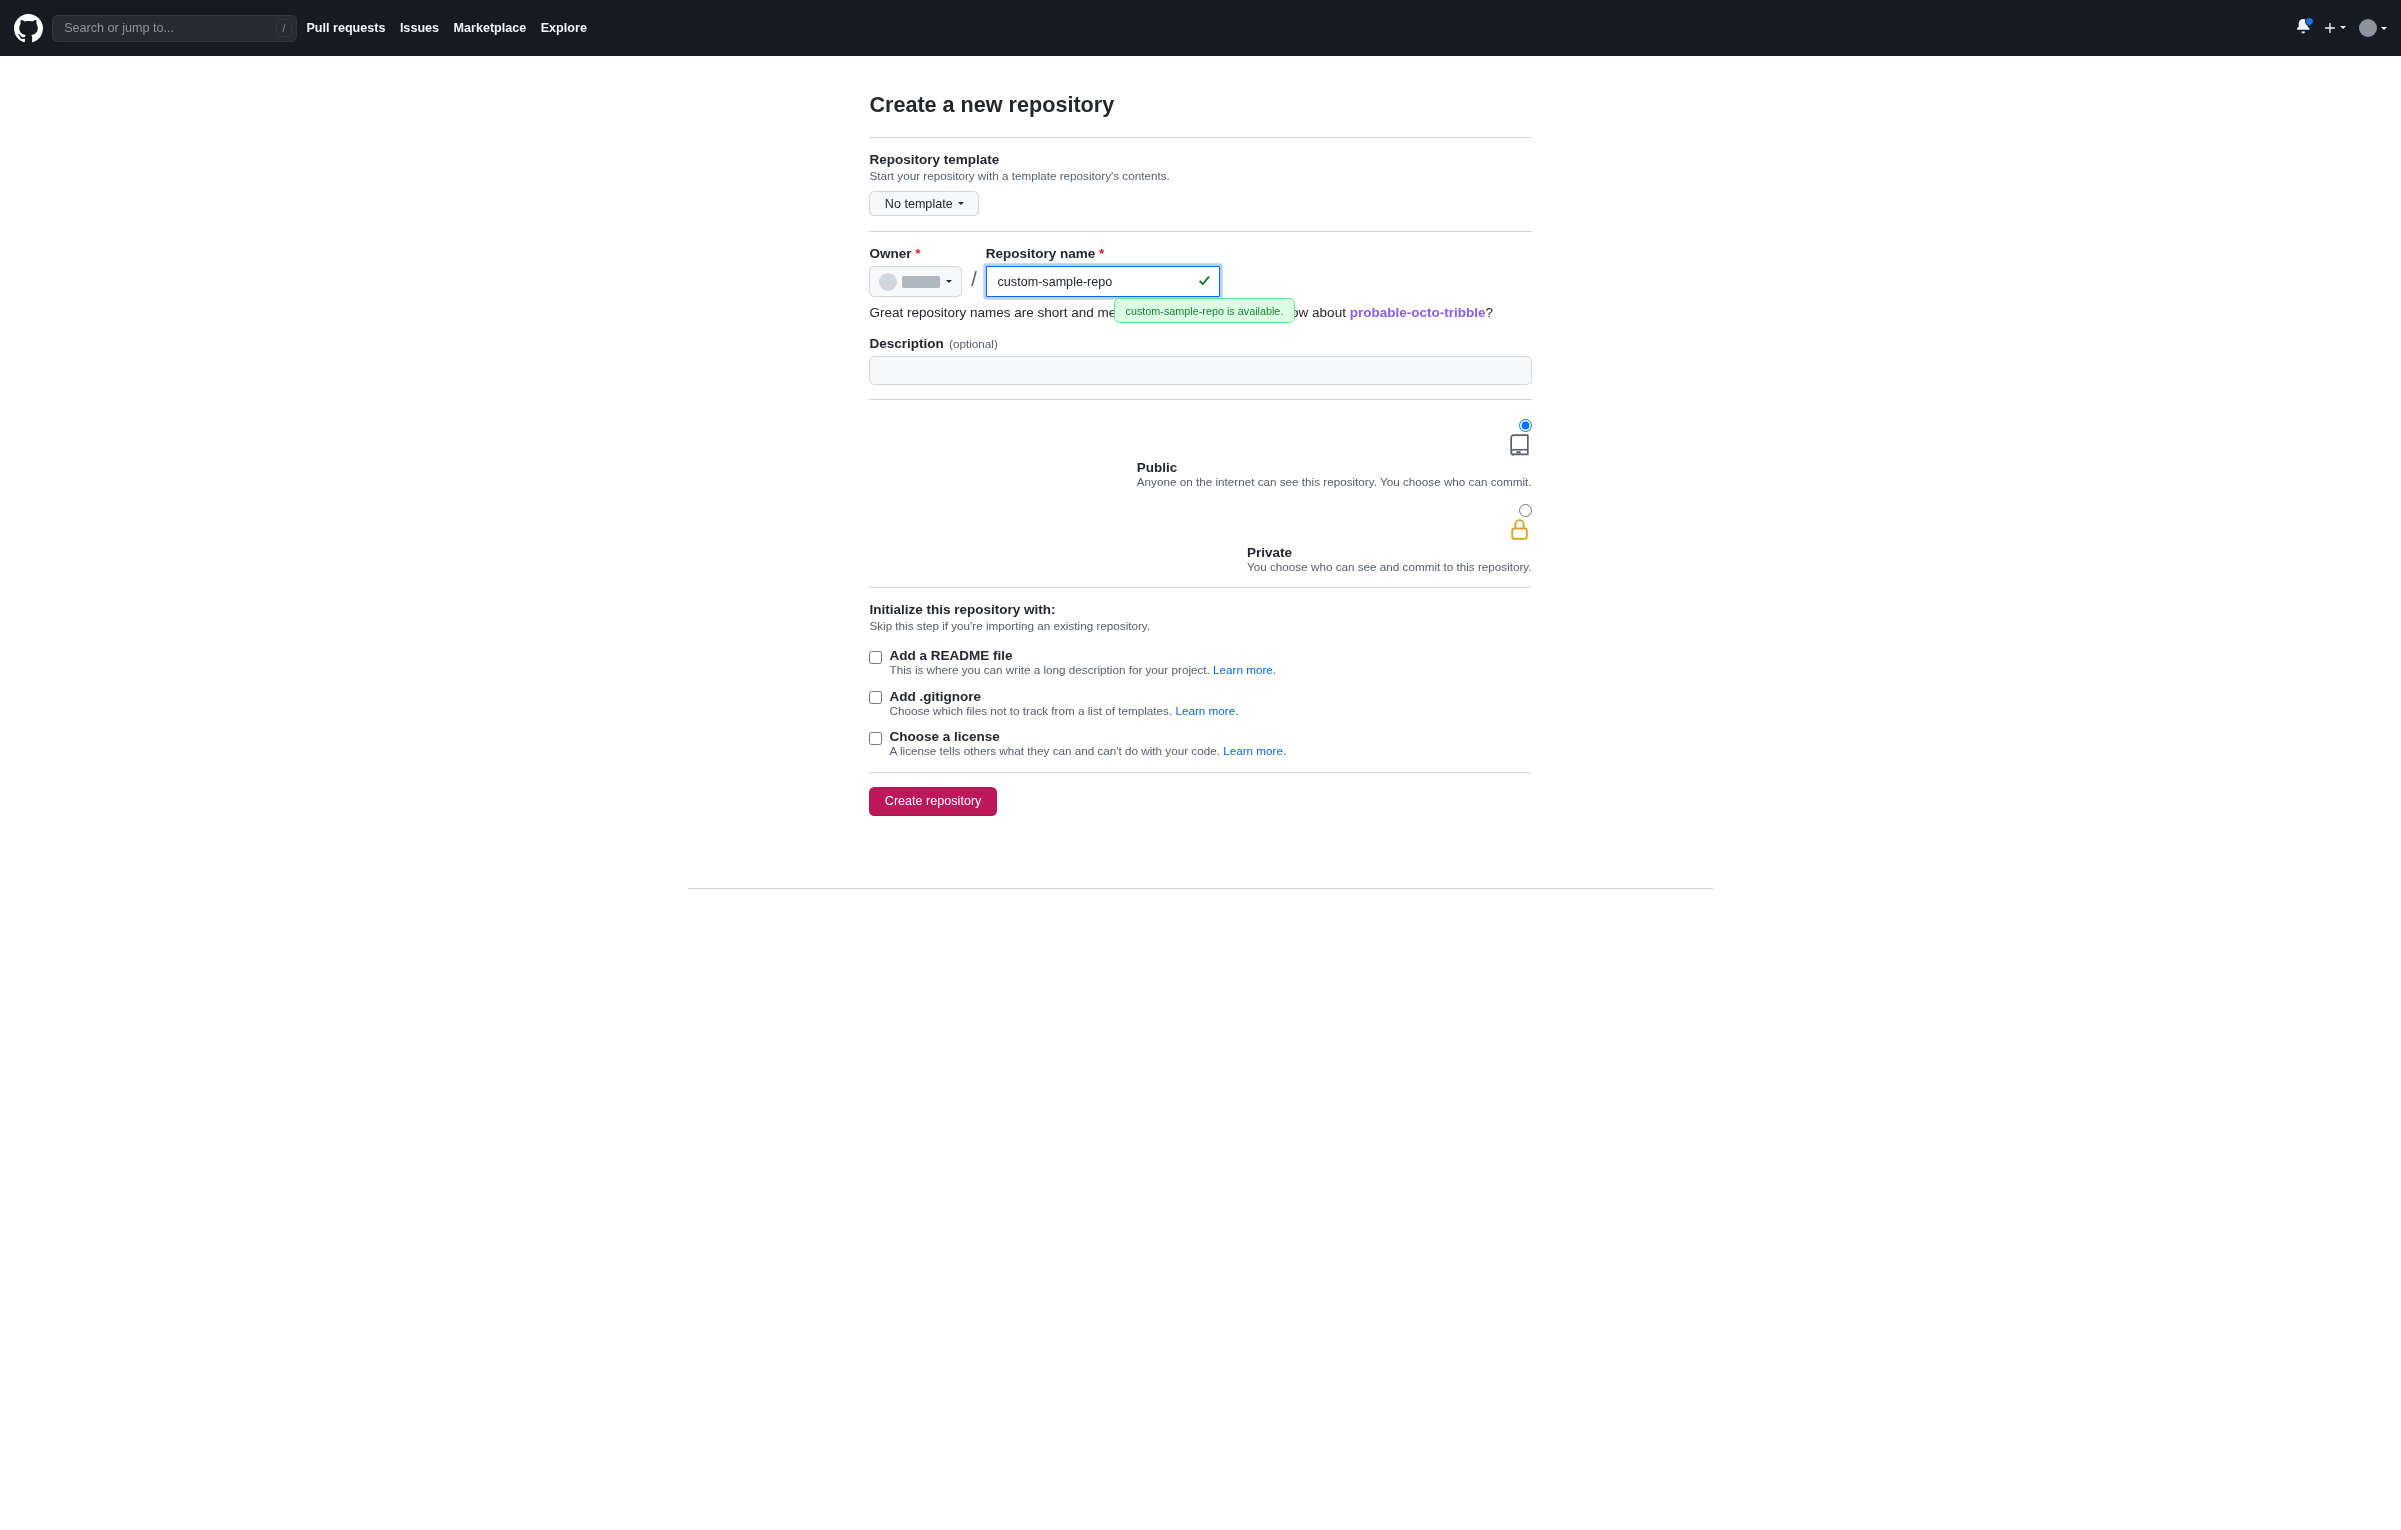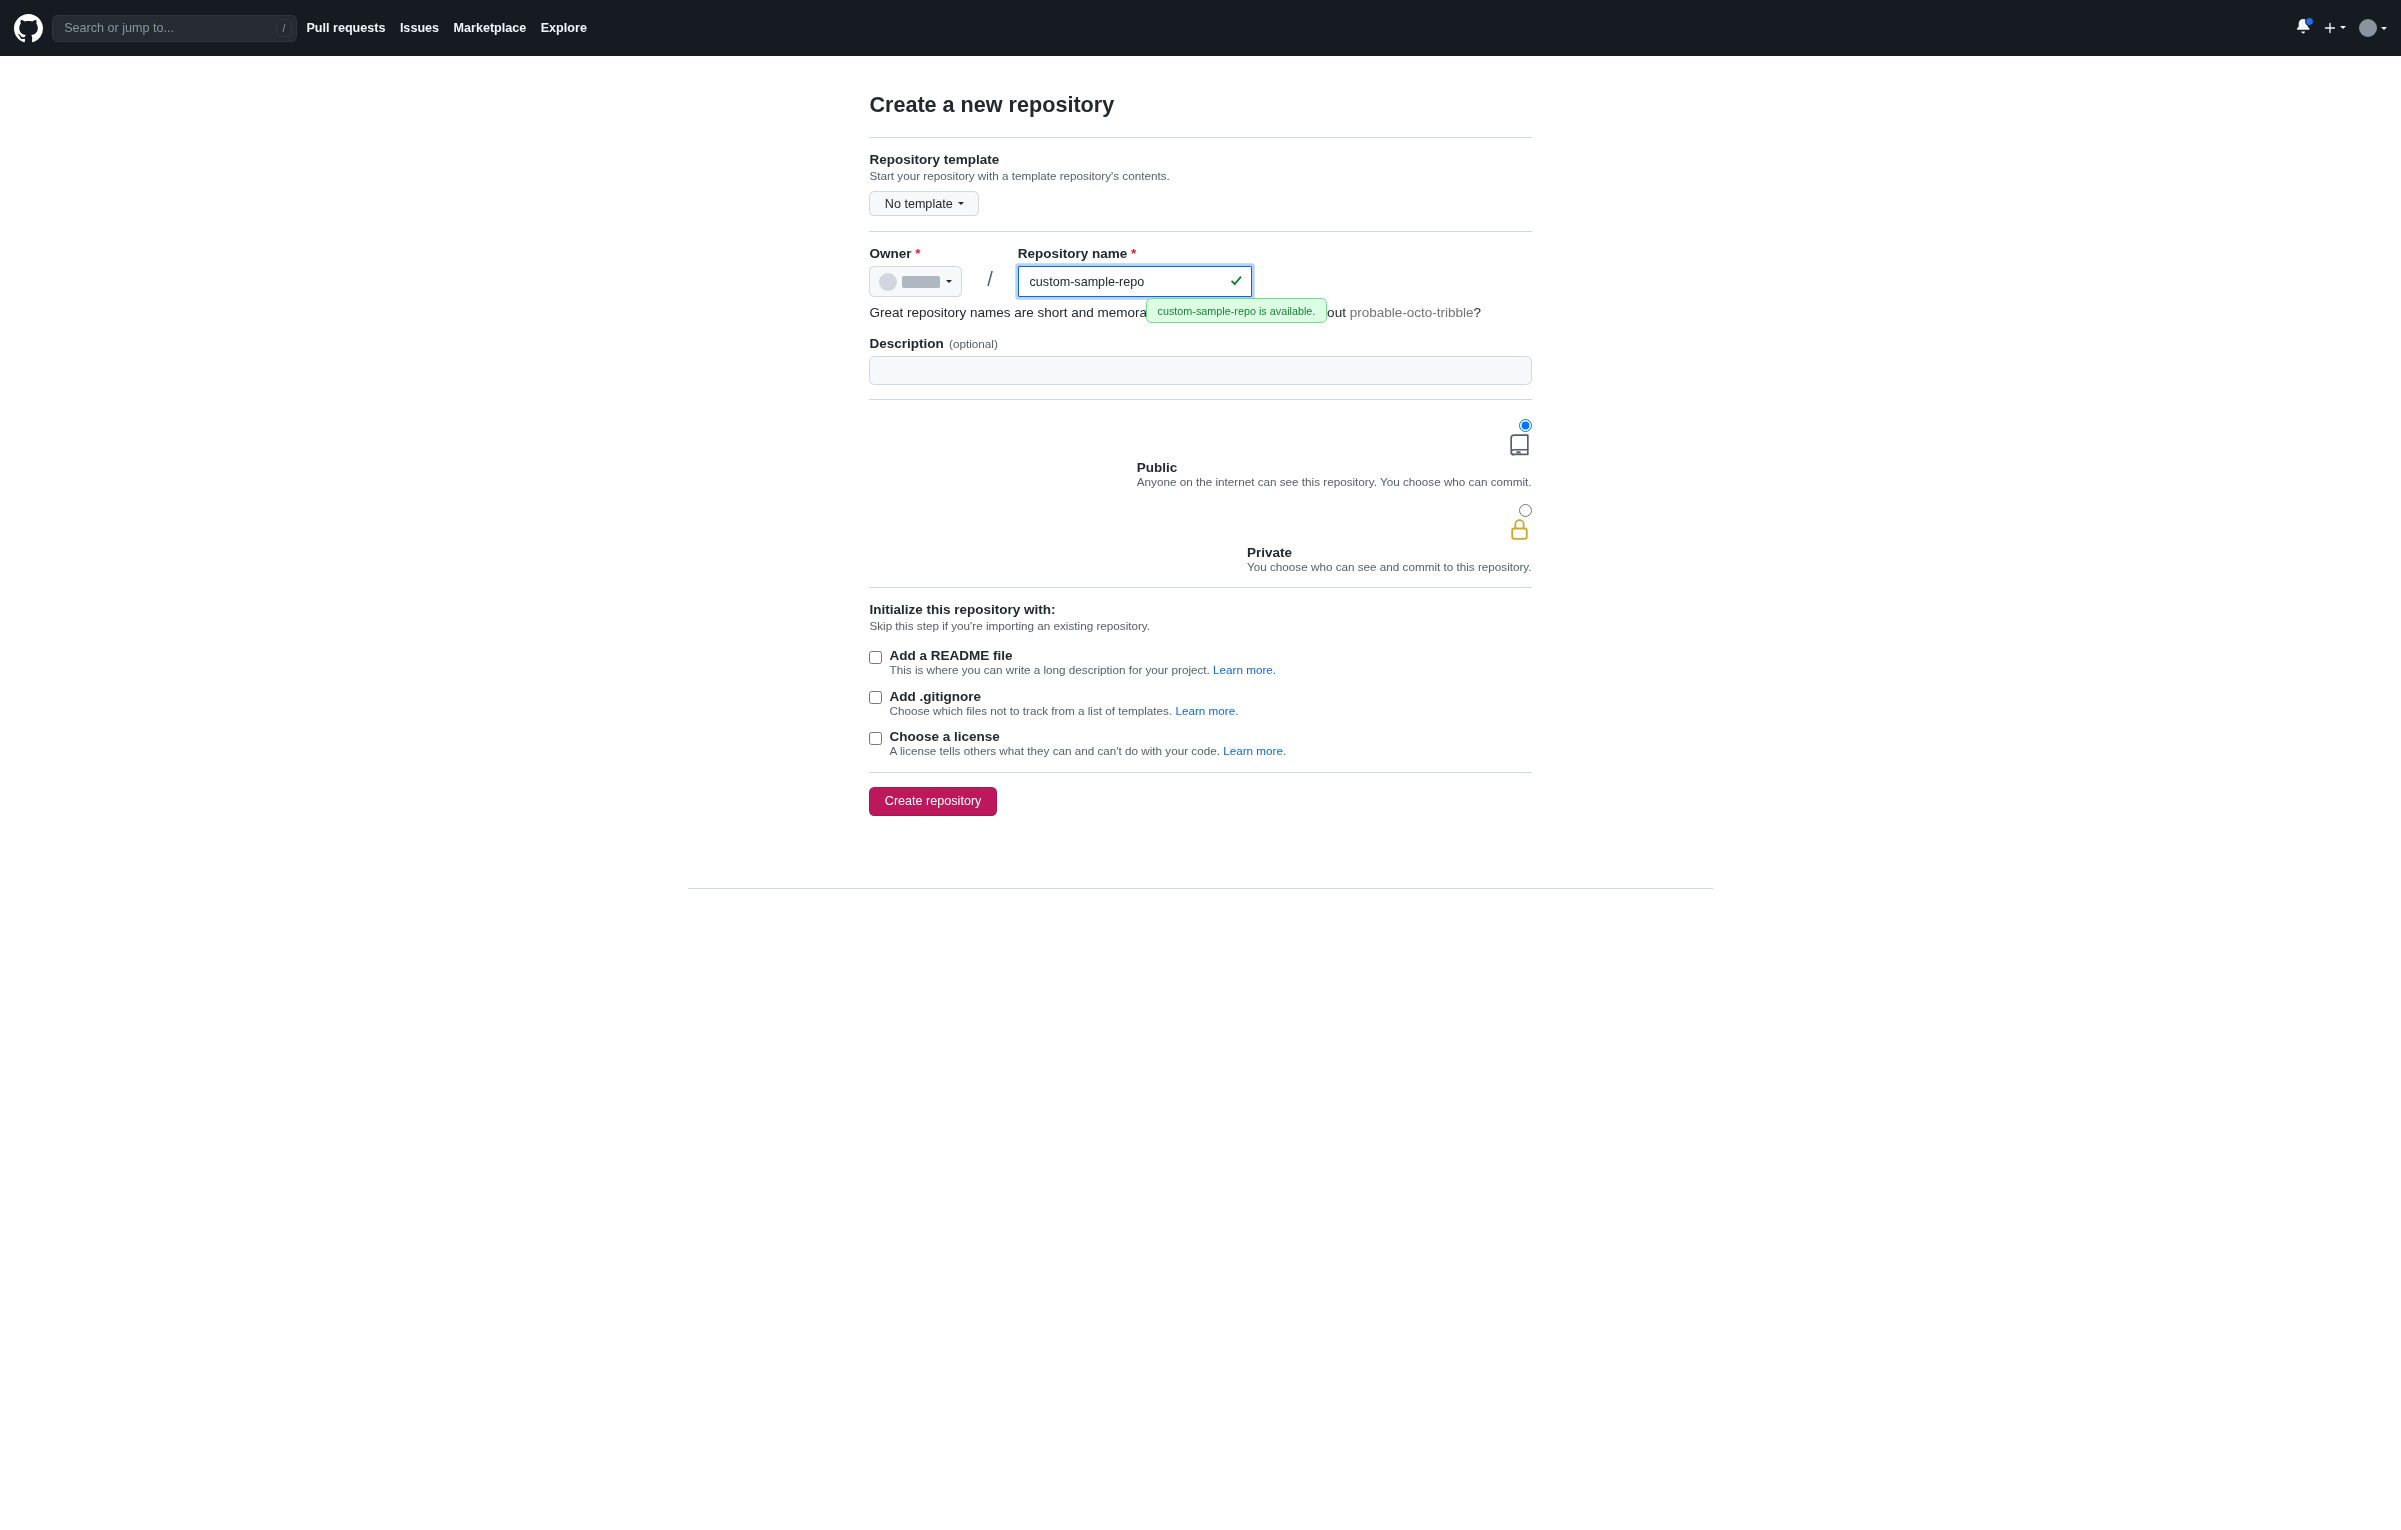--- a/index.html
+++ b/index.html
@@ -134,21 +134,21 @@
       width: 0; height: 0;
       border-left: 3.6px solid transparent;
       border-right: 3.6px solid transparent;
       border-top: 3.6px solid #24292f;
       margin-left: 1.8px;
     }
 
     .owner-row {
       display: flex;
       align-items: center;
-      gap: 25px;
+      gap: 9px;
       margin-bottom: 7.2px;
       position: relative;
     }
     .field-label { font-weight: 600; font-size: 13.5px; display: block; margin-bottom: 5.4px; }
     .required { color: #cf222e; }
     .owner-col { }
     .slash-sep { font-size: 20px; color: #57606a; align-self: flex-end; padding-bottom: 6.3px; }
 
     .owner-select {
       display: flex;
@@ -207,21 +207,21 @@
       border: 0.9px solid #6fdd8b;
       border-radius: 5.4px;
       padding: 5.4px 10.8px;
       font-size: 10.8px;
       color: #1a7f37;
       z-index: 10;
       white-space: nowrap;
     }
 
     .inspire-text { font-size: 13.5px; margin-bottom: 16px; }
-    .inspire-text a { color: #737373; text-decoration: none; font-weight: 400; }
+    .inspire-text a { color: #8b5cf6; text-decoration: none; font-weight: 700; }
 
     .desc-label-row { display: flex; align-items: baseline; gap: 5.4px; margin-bottom: 5.4px; }
     .desc-label-row .opt { color: #57606a; font-size: 11.7px; font-weight: 400; }
     .desc-input {
       width: 100%;
       height: 29px;
       border: 0.9px solid #d0d7de;
       border-radius: 5.4px;
       padding: 4.5px 10.8px;
       font-size: 12.6px;

